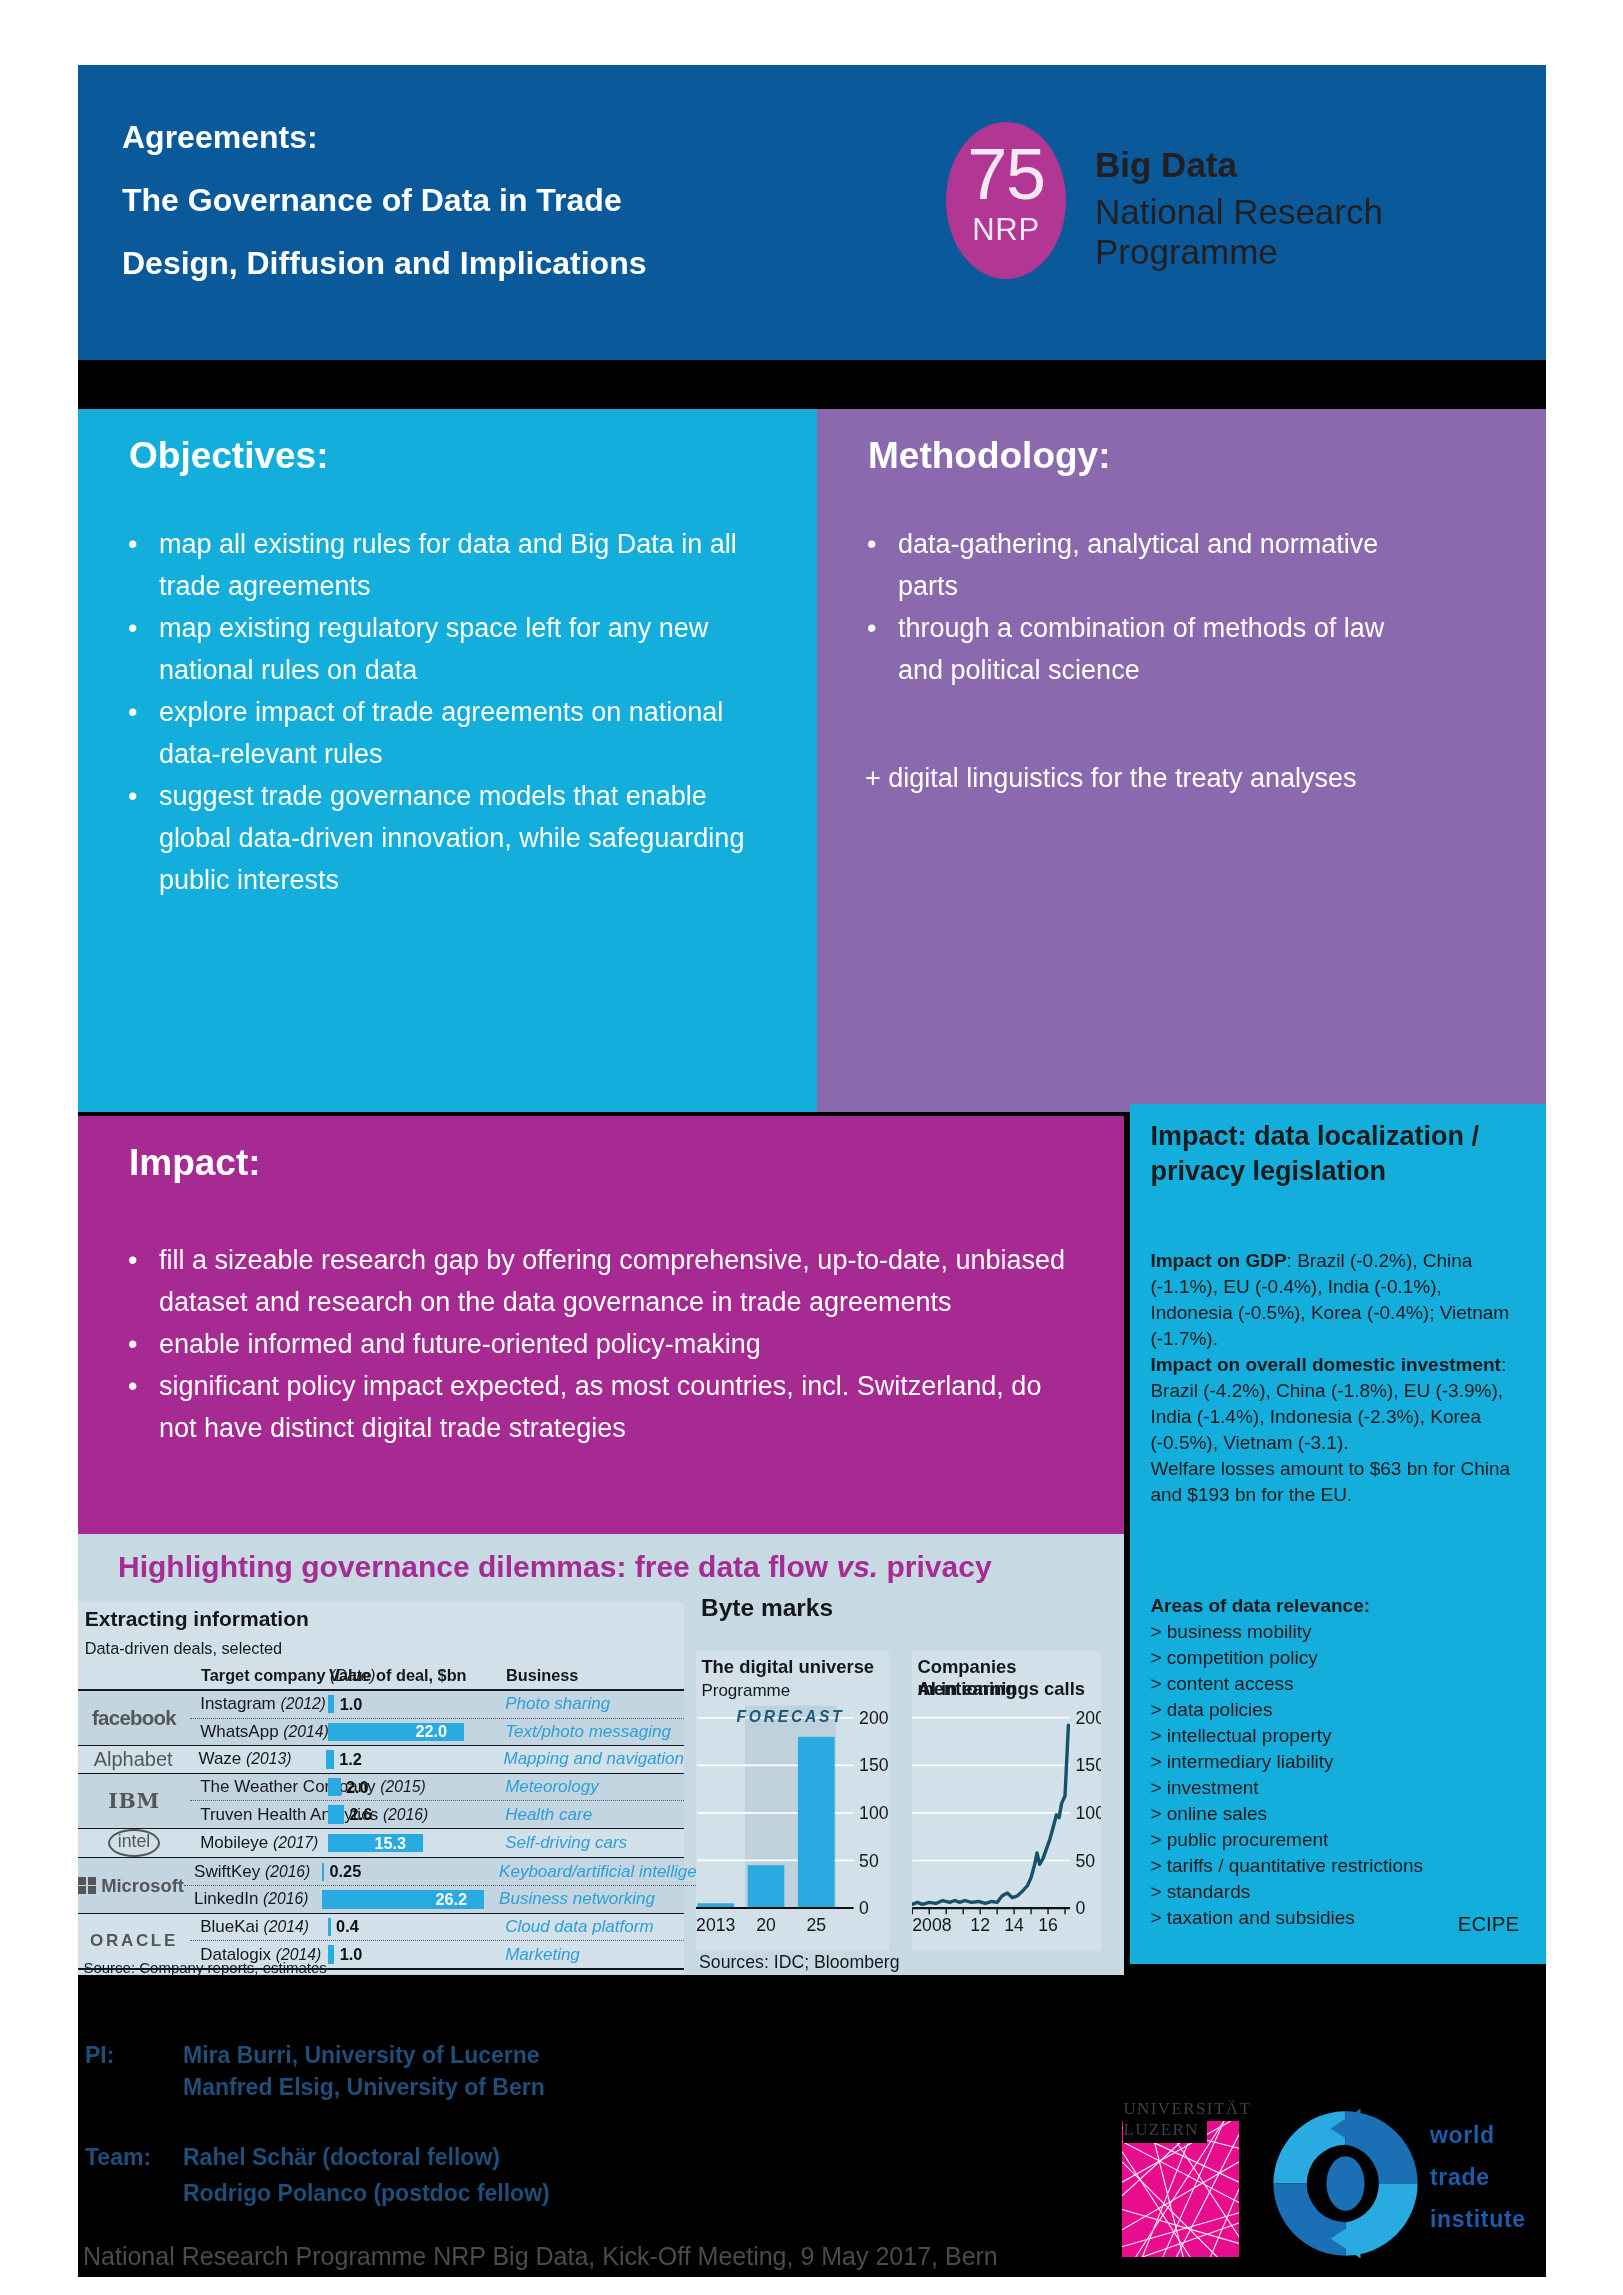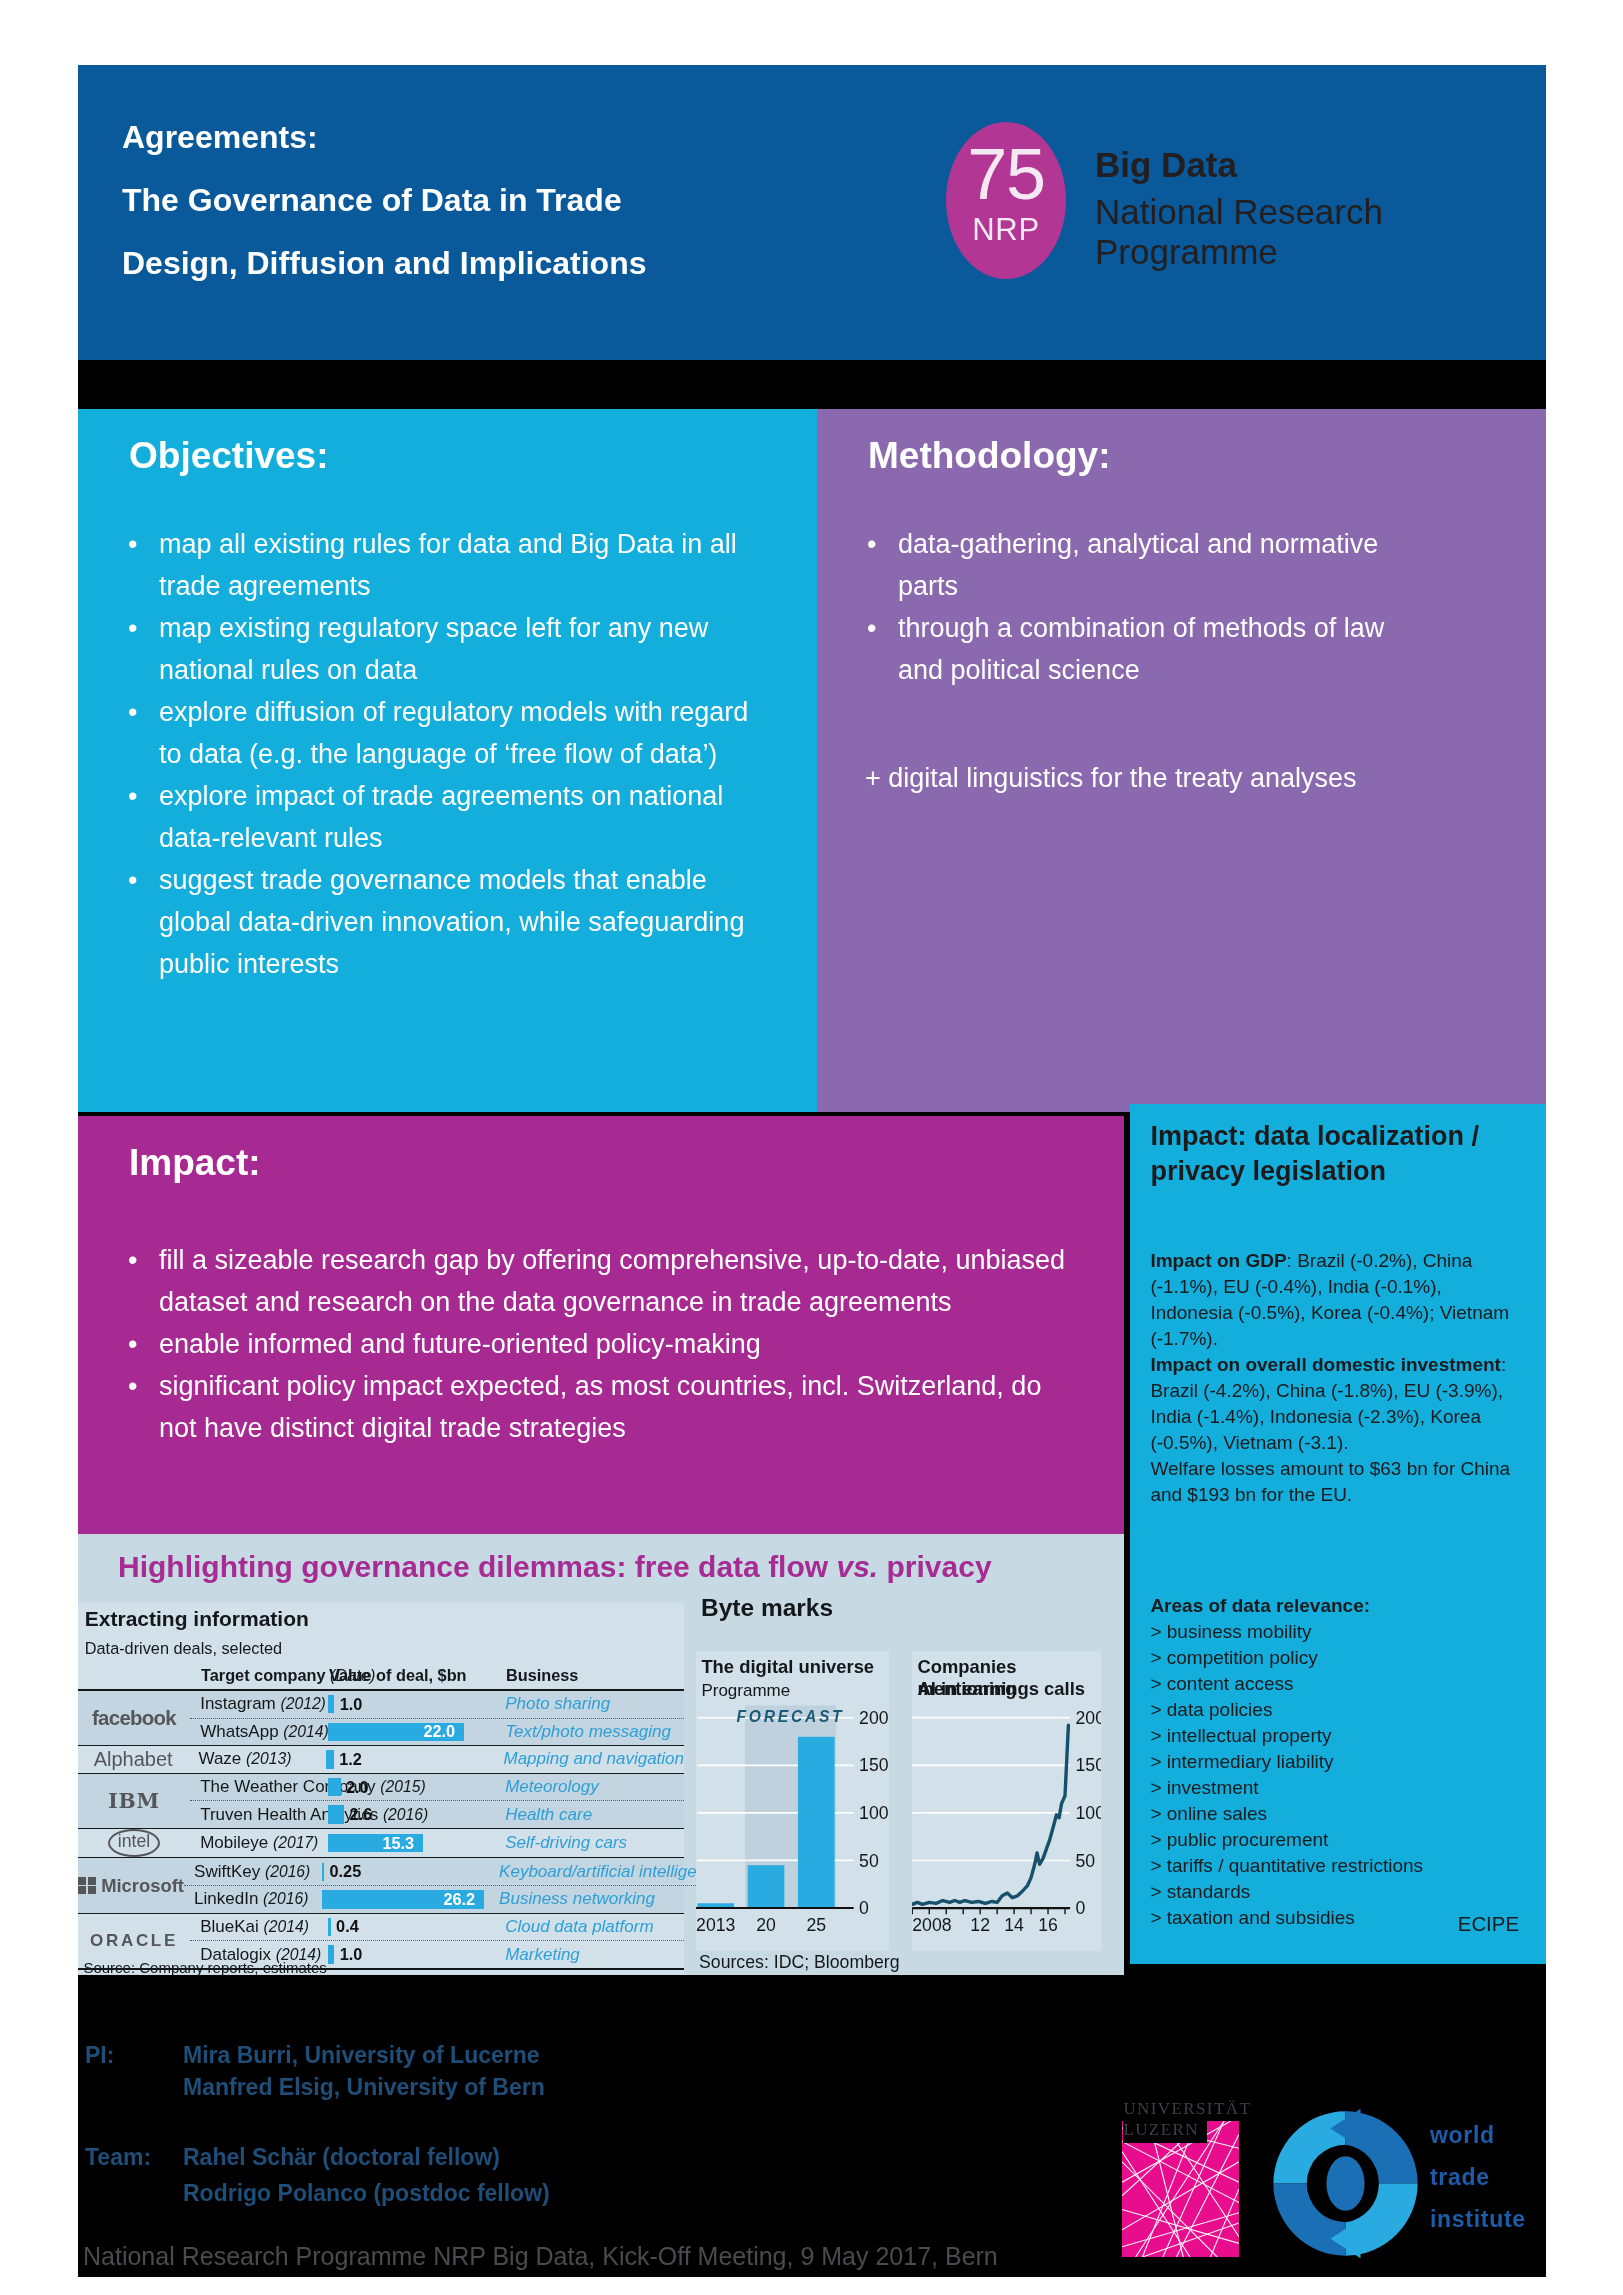--- a/index.html
+++ b/index.html
@@ -57,21 +57,21 @@
   .dgroup + .dgroup{border-top:1.4px solid #15181a;align-items:center;}
   .dgroup.shade{background:var(--row_shade);}
   .lcell{width:112px;display:flex;align-items:center;justify-content:center;}
   .rcell{flex:1;}
   .drow{display:flex;align-items:center;height:26.6px;}
   .drow.dot{border-top:1.4px dotted #5a6065;}
   .tcell{width:128px;padding-left:10.2px;font-size:17px;white-space:nowrap;}
   .tcell i{font-size:15.7px;font-style:italic;}
   .bcell{width:177px;display:flex;align-items:center;}
   .dbar{height:18.4px;background:var(--bar_blue);display:flex;align-items:center;justify-content:flex-end;}
-  .vin{color:#fff;font-weight:bold;font-size:16.3px;padding-right:9px;}
+  .vin{color:#fff;font-weight:bold;font-size:16.3px;padding-right:17px;}
   .vout{color:#111;font-weight:bold;font-size:16.3px;padding-left:5.4px;}
   .zcell{flex:1;font-style:italic;color:var(--business_blue);font-size:17px;white-space:nowrap;}
   .lg-fb{font-size:20.4px;font-weight:bold;color:var(--logo_gray);letter-spacing:-0.7px;}
   .lg-al{font-size:20px;color:var(--logo_gray);}
   .lg-ibm{font-family:"DejaVu Serif",serif;font-weight:bold;font-size:20.4px;color:var(--logo_gray);letter-spacing:0.7px;}
   .lg-intel{font-size:17.7px;color:var(--logo_gray);border:2px solid var(--logo_gray);border-radius:50%;
             padding:2px 8.2px 4.8px;line-height:1;}
   .lg-ms{font-size:18.4px;color:var(--logo_gray);font-weight:600;display:flex;align-items:center;}
   .ms-grid{display:inline-grid;grid-template-columns:8.2px 8.2px;gap:1.4px;margin-right:5.4px;}
   .ms-grid i{width:8.2px;height:8.2px;background:var(--logo_gray);display:block;}
@@ -120,21 +120,20 @@
   </div>
   <div class="prog-bold">Big Data</div>
   <div class="prog-reg">National Research Programme</div>
 </div>
 
 <div class="objectives">
   <div class="blk-h">Objectives:</div>
   <ul class="blist" style="width:627px;">
     <li>map all existing rules for data and Big Data in all trade agreements</li>
     <li>map existing regulatory space left for any new national rules on data</li>
-    <li>explore diffusion of regulatory models with regard to data (e.g. the language of ‘free flow of data’)</li>
     <li>explore impact of trade agreements on national data-relevant rules</li>
     <li>suggest trade governance models that enable global data-driven innovation, while safeguarding public interests</li>
   </ul>
 </div>
 
 <div class="methodology">
   <div class="blk-h">Methodology:</div>
   <ul class="blist" style="width:531px;">
     <li>data-gathering, analytical and normative parts</li>
     <li>through a combination of methods of law and political science</li>

